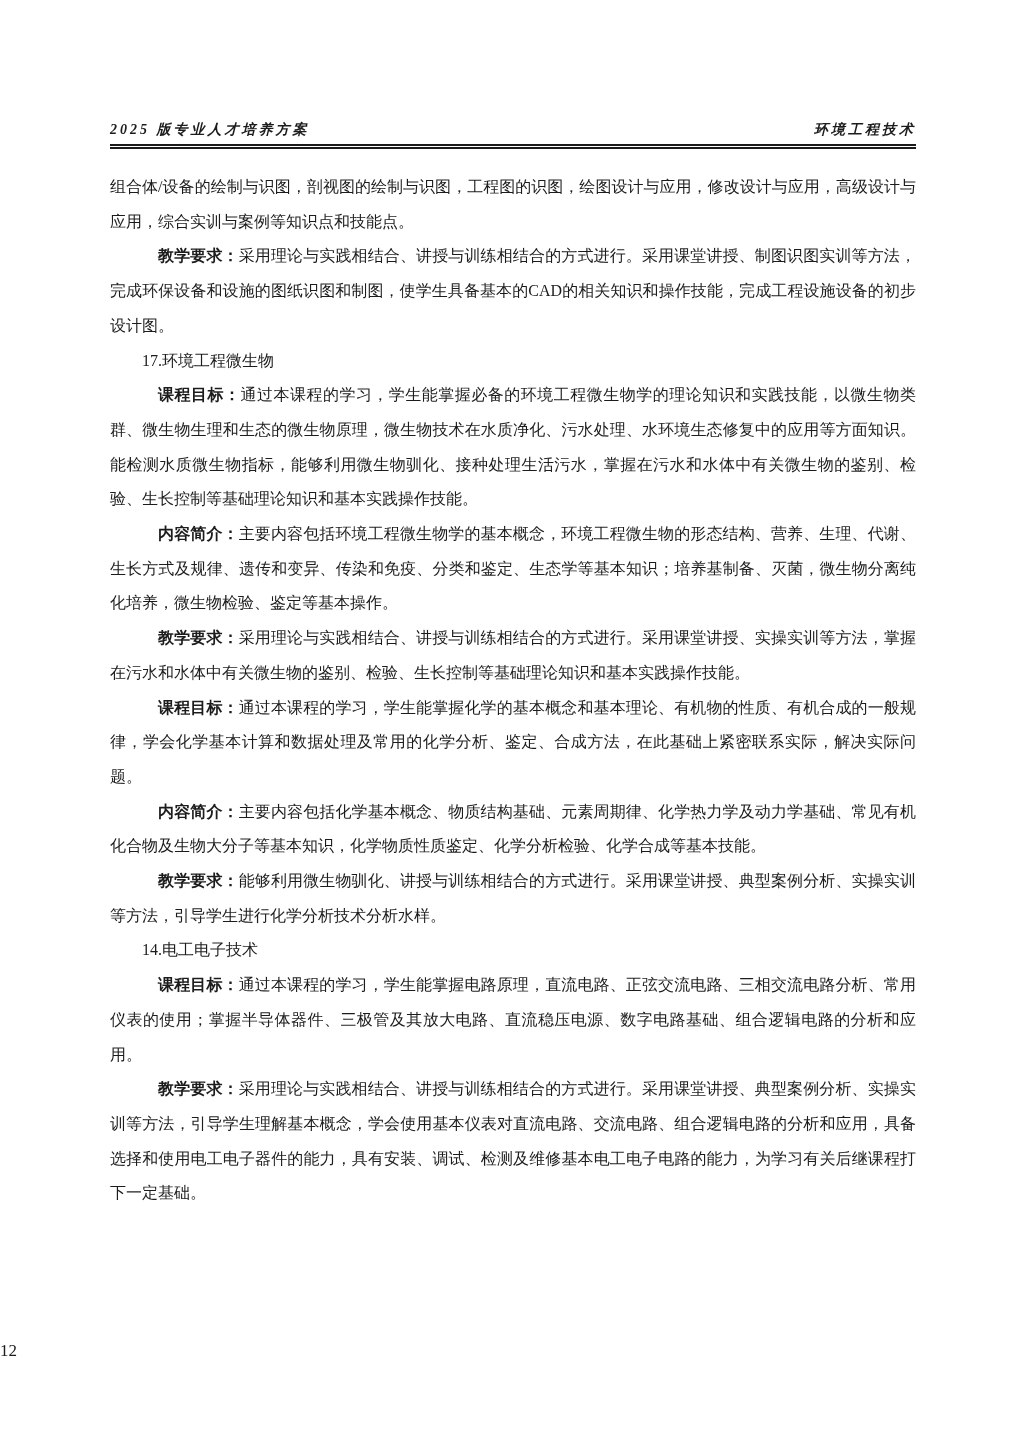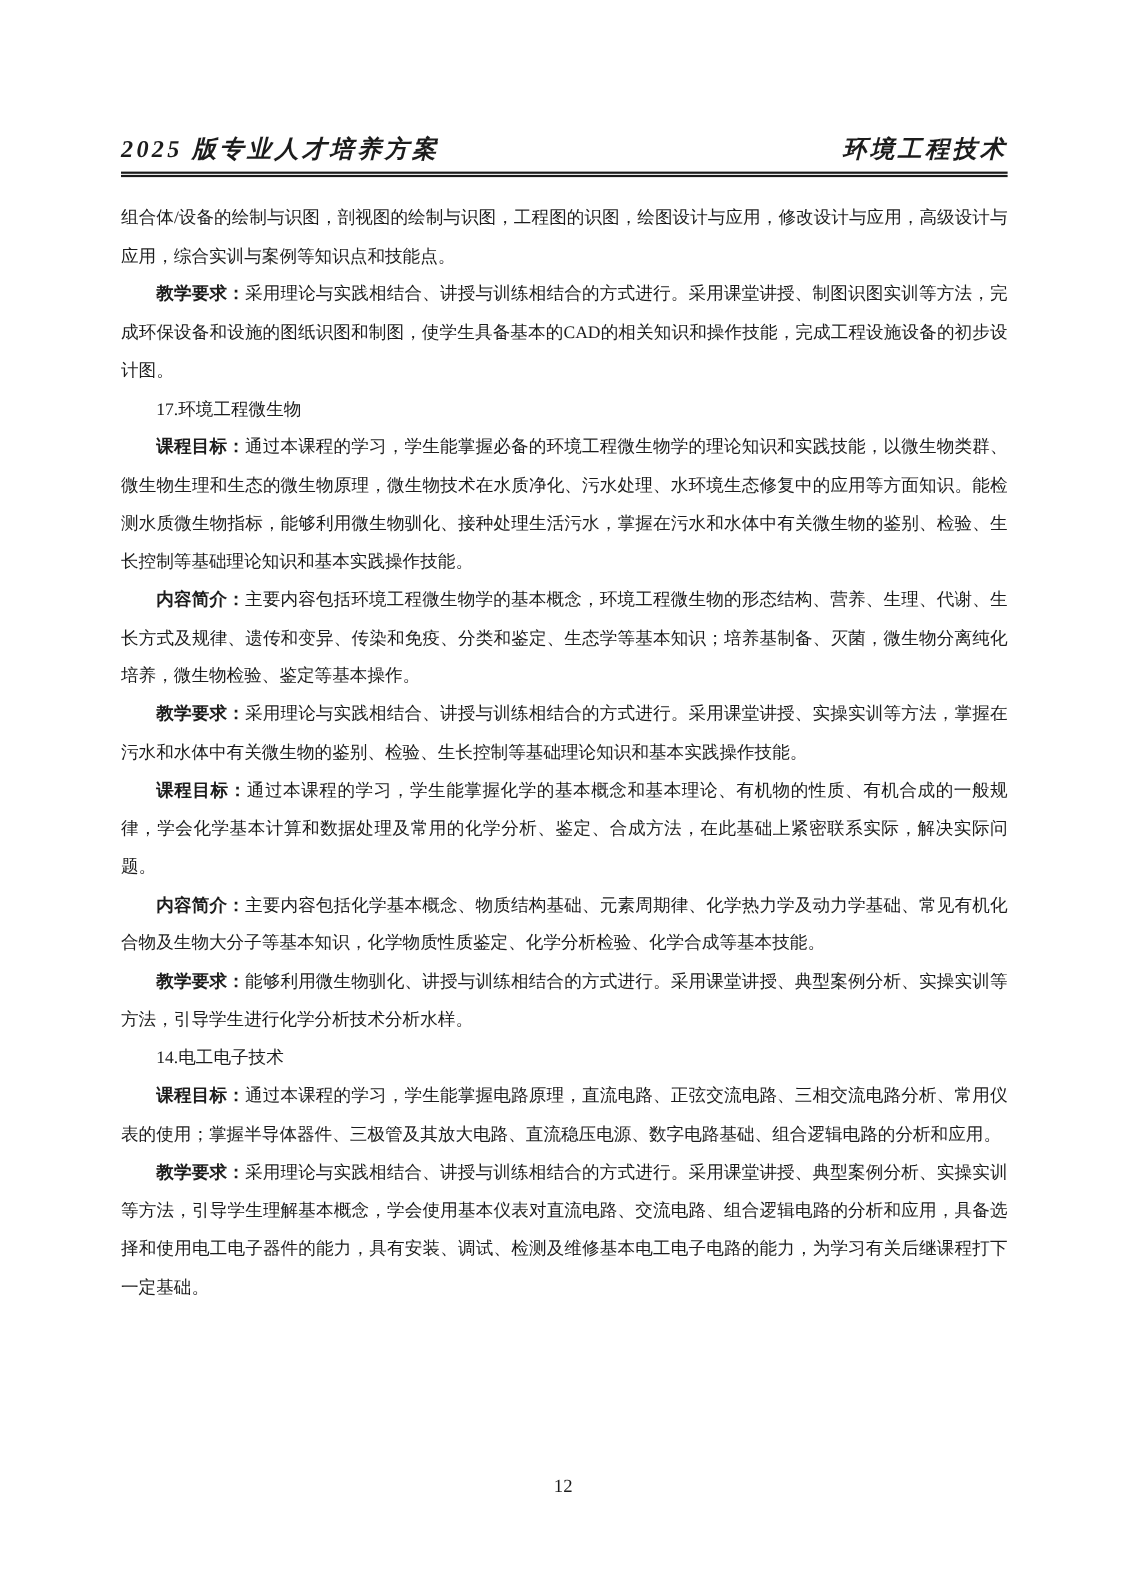--- a/index.html
+++ b/index.html
@@ -11,47 +11,47 @@
     position: relative;
     box-sizing: border-box;
     padding: 121px 108px 0 110px;
     font-family: "Liberation Serif", "DejaVu Serif", serif;
     color: #1c1c1c;
   }
   .running-header {
     display: flex;
     justify-content: space-between;
     align-items: baseline;
-    font-size: 22px;
+    font-size: 14px;
     font-weight: 700;
     font-style: italic;
     letter-spacing: 3px;
     padding-bottom: 5px;
     white-space: nowrap;
   }
   .header-rule {
     height: 1px;
     border-top: 2px solid #1a1a1a;
     border-bottom: 2px solid #1a1a1a;
   }
   .doc-body {
     margin-top: 21px;
     font-size: 16px;
     line-height: 34.7px;
     text-align: justify;
   }
   .para { margin: 0; text-indent: 2em; }
   .para.no-indent { text-indent: 0; }
-  .para b { font-weight: 700; }
+  .para b { font-weight: 700; margin-left: 16px; }
   .page-footer {
     position: absolute;
     left: 0;
     right: 0;
     top: 1341px;
-    text-align: center;
+    text-align: left;
     font-size: 17px;
     color: #1c1c1c;
   }
 </style>
 </head>
 <body>
 
 <div class="page">
   <div class="running-header">
     <span>2025 版专业人才培养方案</span>

